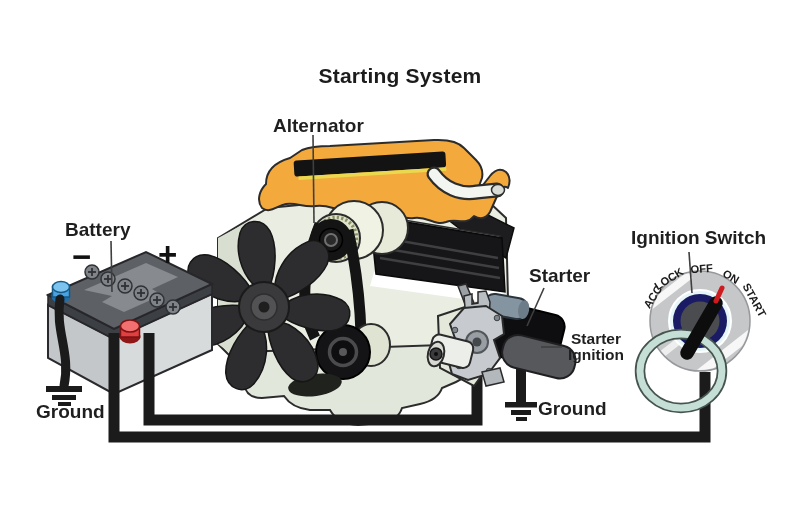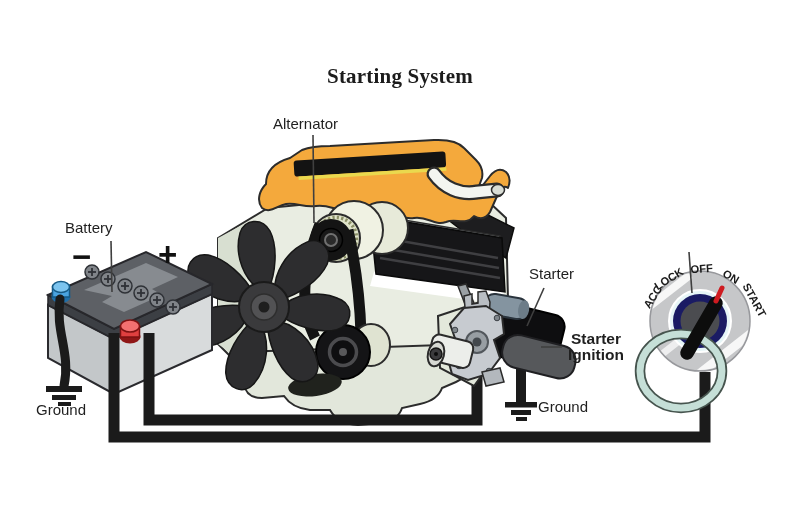--- a/index.html
+++ b/index.html
@@ -1,20 +1,20 @@
 <!DOCTYPE html>
 <html><head>
 <meta charset="utf-8">
 <style>
   html,body{margin:0;padding:0;background:#fff;}
   #stage{position:relative;width:800px;height:519px;background:#ffffff;overflow:hidden;
          font-family:"Liberation Sans",sans-serif;}
   #art{position:absolute;left:0;top:0;}
-  .lbl{position:absolute;font-weight:normal;font-size:15px;color:#1f1f1f;white-space:nowrap;line-height:1.05;}
-  .title{position:absolute;left:0;right:0;top:64px;text-align:center;font-weight:bold;font-size:21px;color:#1c1c1c;letter-spacing:.2px;font-family:Liberation Serif, serif;}
+  .lbl{position:absolute;font-weight:bold;font-size:19px;color:#1f1f1f;white-space:nowrap;line-height:1.05;}
+  .title{position:absolute;left:0;right:0;top:64px;text-align:center;font-weight:bold;font-size:21px;color:#1c1c1c;letter-spacing:.2px;}
   .sign{position:absolute;font-weight:bold;font-size:33px;color:#111;line-height:1;}
   .stack{position:absolute;text-align:center;font-weight:bold;font-size:15.5px;color:#1f1f1f;line-height:16px;}
 </style>
 </head>
 <body>
 
 <div id="stage">
 
 <svg id="art" width="800" height="519" viewBox="0 0 800 519">
   <defs>
@@ -224,13 +224,14 @@
   <div class="lbl" style="left:65px;top:220px;">Battery</div>
   <div class="sign" style="left:72px;top:240px;">−</div>
   <div class="sign" style="left:158px;top:238px;">+</div>
   <div class="lbl" style="left:36px;top:402px;">Ground</div>
   <div class="lbl" style="left:529px;top:266px;">Starter</div>
   <div class="stack" style="left:548px;top:331px;width:96px;">
     <div>Starter</div>
     <div>Ignition</div>
   </div>
   <div class="lbl" style="left:538px;top:399px;">Ground</div>
+  <div class="lbl" style="left:631px;top:228px;">Ignition Switch</div>
 </div>
 
 </body></html>

